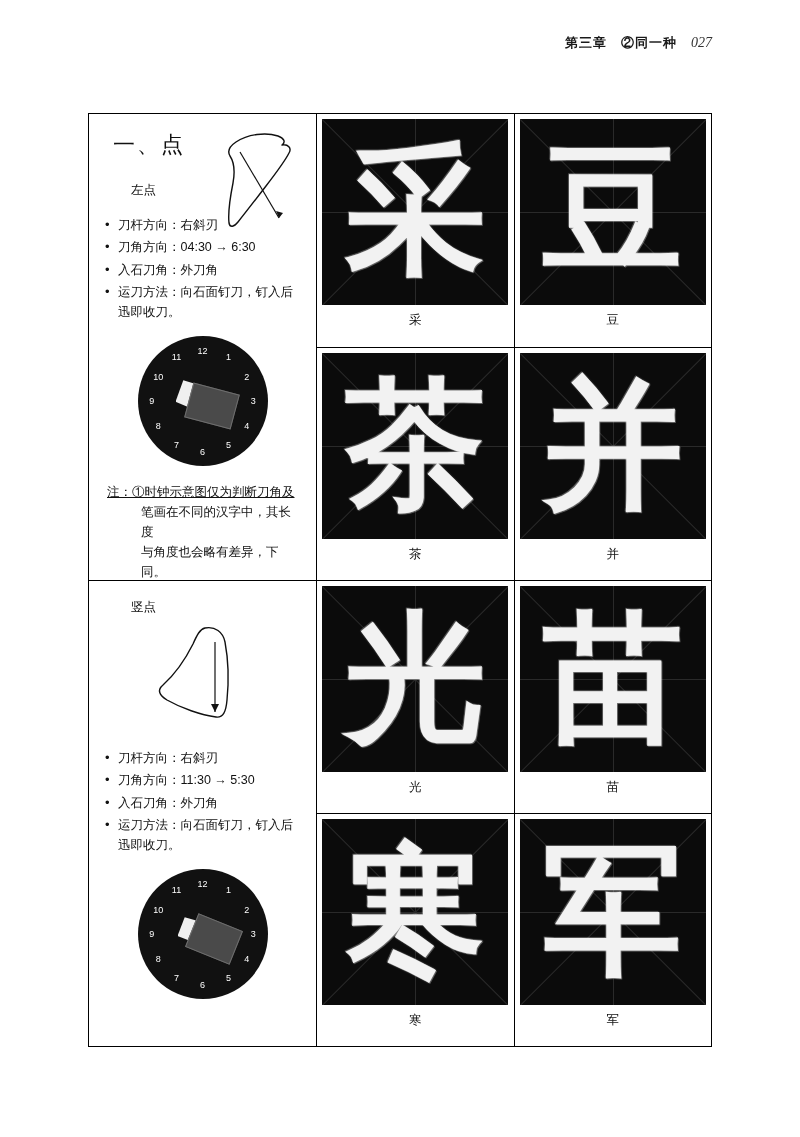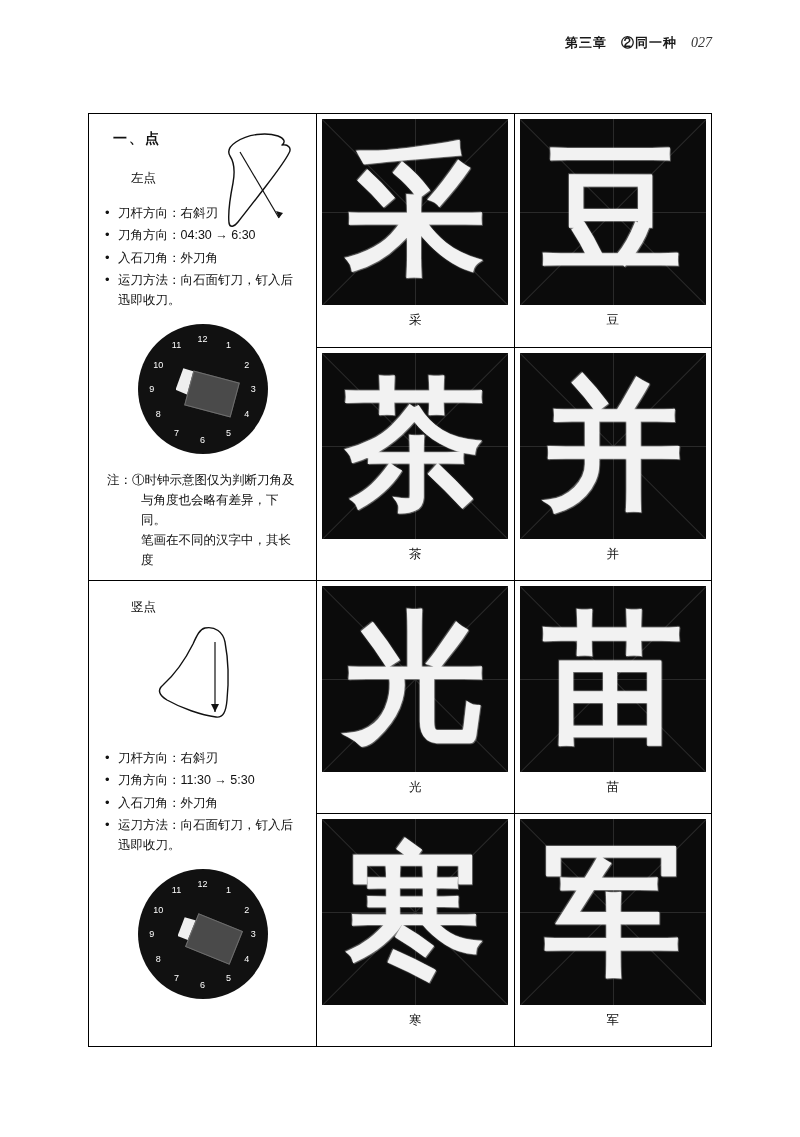--- a/index.html
+++ b/index.html
@@ -152,22 +152,22 @@
     letter-spacing: 0;
   }
   .caption {
     font-size: 12.5px;
     margin-top: 7px;
     color: #111;
   }
 
   
   .sect-title {
-    font-size: 14px;
-    font-weight: bold;
+    font-size: 22px;
+    font-weight: normal;
     letter-spacing: 2px;
     margin: 2px 0 0 8px;
   }
   .subtitle {
     font-size: 12.5px;
     margin: 22px 0 0 26px;
   }
   .subtitle.lower {
     margin: 4px 0 0 26px;
   }
@@ -262,20 +262,21 @@
     font-size: 12.5px;
     line-height: 1.6;
     margin: 16px 0 0 0;
     padding: 0 2px 0 2px;
     text-indent: 0;
   }
   .note .hang {
     display: block;
     padding-left: 34px;
     text-indent: -34px;
+    text-decoration: underline;
   }
   .note .hang2 {
     display: block;
     padding-left: 34px;
   }
 </style>
 </head>
 <body>
 
 <div class="page">
@@ -329,22 +330,22 @@
             <span class="num" style="left:11%;top:50%;">9</span>
             <span class="num" style="left:16%;top:31%;">10</span>
             <span class="num" style="left:30%;top:16%;">11</span>
             <span class="chip"></span>
             <span class="blade b1"></span>
           </div>
         </div>
 
         <div class="note">
           <span class="hang">注：①时钟示意图仅为判断刀角及</span>
+          <span class="hang2">笔画在不同的汉字中，其长度</span>
           <span class="hang2">与角度也会略有差异，下同。</span>
-          <span class="hang2">笔画在不同的汉字中，其长度</span>
         </div>
       </div>
 
       <div class="gridcell">
         <div class="grid-row first">
           <div class="cell leftcell">
             <div class="glyphbox">
               <div class="gridlines">
                 <span class="h"></span>
                   <span class="v"></span>

